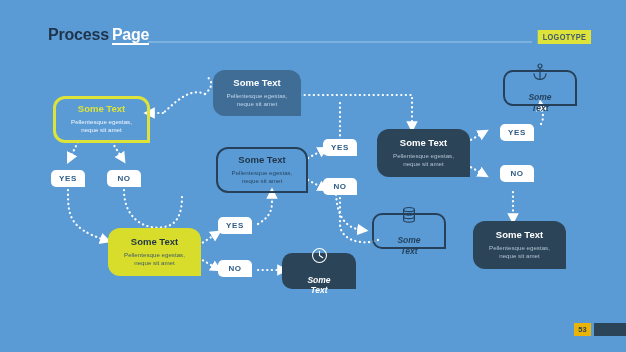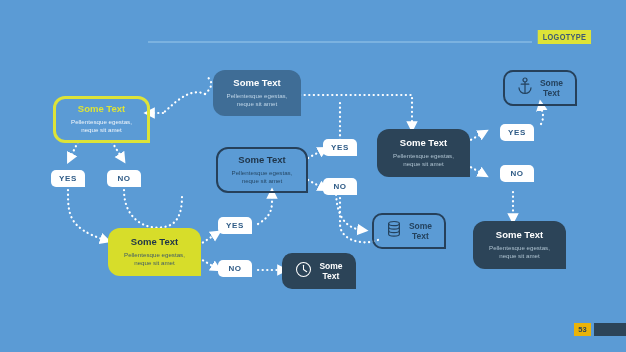--- a/index.html
+++ b/index.html
@@ -119,24 +119,26 @@
   }
   .v-outline-navy .t-main { color: #1f3448; }
   .v-outline-navy .t-sub  { color: #21415d; }
 
   
   .ibox {
     position: absolute;
     box-sizing: border-box;
     border-radius: 10px 10px 0 10px;
     display: flex;
+    flex-direction: column;
     align-items: center;
     justify-content: center;
     gap: 7px;
     padding: 5px 9px;
+    font-style: italic;
   }
   .ibox .ico { flex: 0 0 auto; display: block; }
   .ibox .ilabel {
     font-size: 8.5px;
     font-weight: bold;
     line-height: 1.2;
     text-align: center;
     white-space: pre-line;
   }
   .i-outline { border: 2px solid #26405a; background: transparent; }
@@ -191,20 +193,23 @@
     width: 32px;
     height: 13px;
     background: #2c4458;
   }
 </style>
 </head>
 <body>
 
 <div id="slide">
 
+  <div id="header-title">
+    <span class="word-a">Process</span><span class="word-b">Page</span>
+  </div>
   <div id="header-rule"></div>
   <div id="logotype">LOGOTYPE</div>
 
   <svg id="wires" viewBox="0 0 626 352">
     <defs>
       <marker id="ah" markerWidth="6" markerHeight="6" refX="2.2" refY="3" orient="auto">
         <path d="M0,0.4 L5.2,3 L0,5.6 Z" fill="#ffffff"></path>
       </marker>
     </defs>
     <g fill="none" stroke="#ffffff" stroke-width="2.2" stroke-linecap="round" stroke-dasharray="0.2 4.4">

